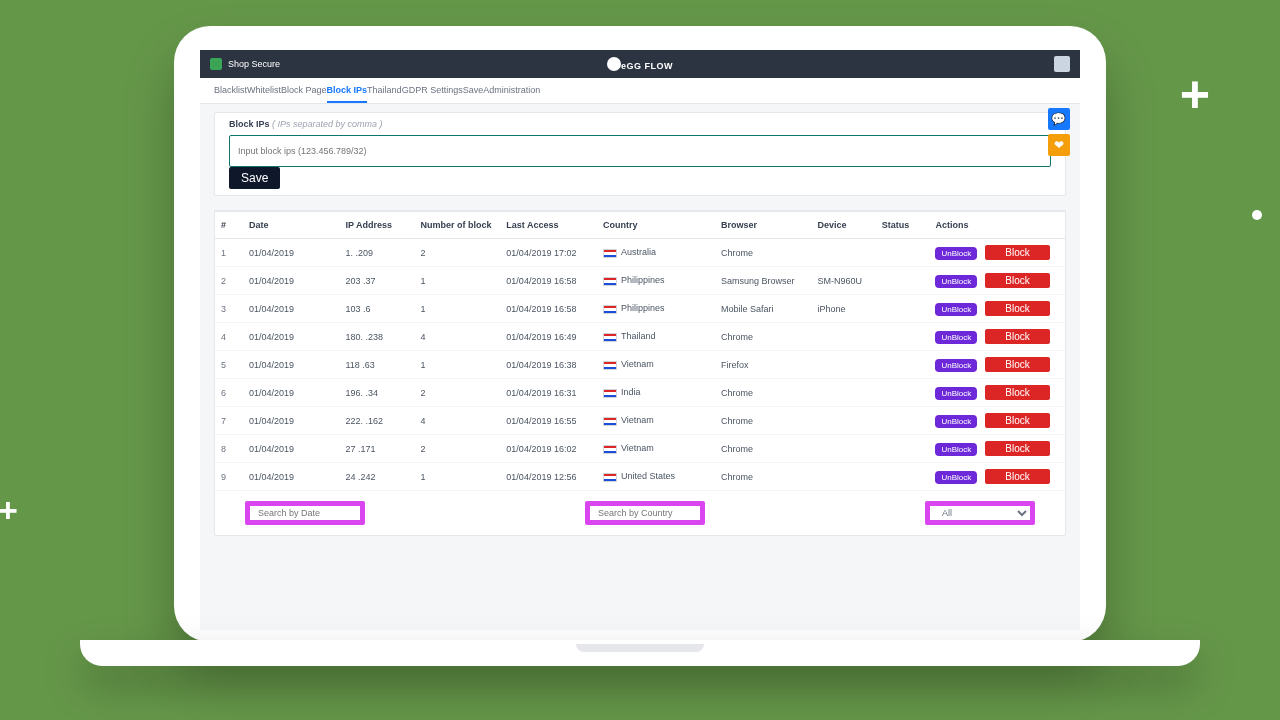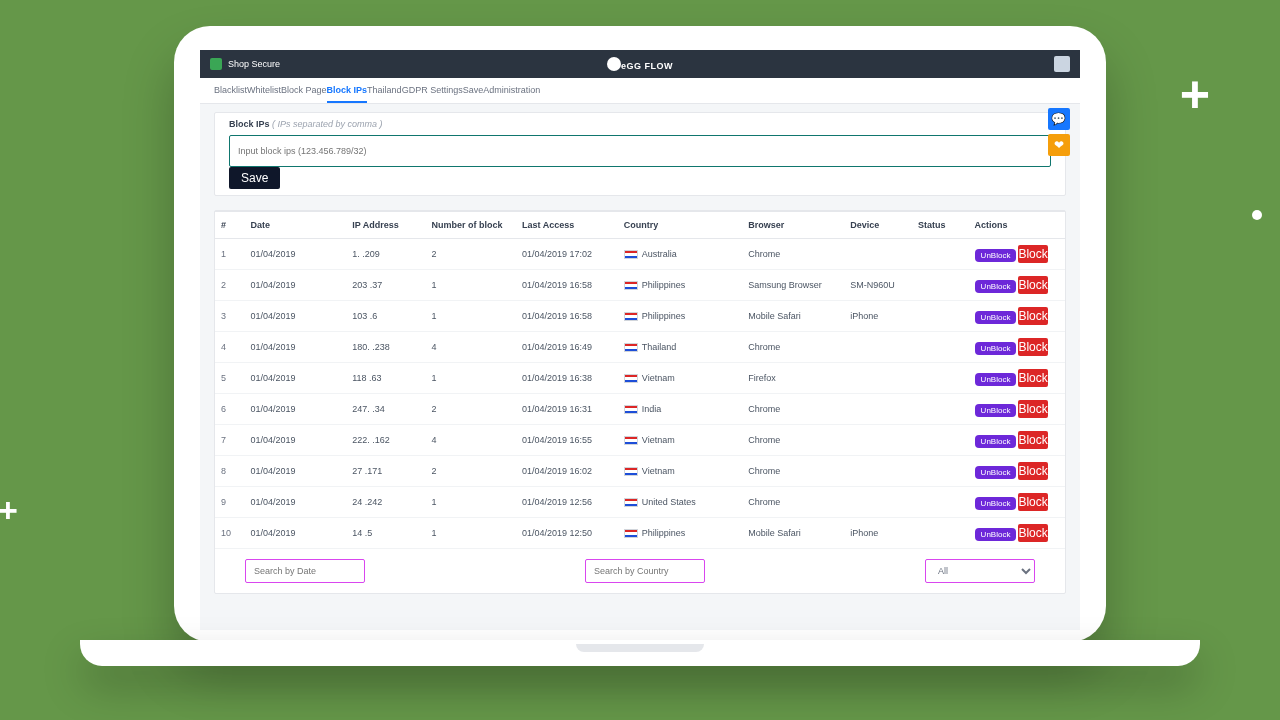--- a/index.html
+++ b/index.html
@@ -38,24 +38,24 @@
   .save-btn{height:22px;padding:0 12px;background:#0f172a;color:#fff;border:none;border-radius:2px;font-size:12px;cursor:pointer}
 
   .section-title{font-size:11px;color:#374151;padding:10px 14px 8px}
 
   table{width:100%;border-collapse:collapse;font-size:9px;color:#4b5563}
   thead th{text-align:left;font-weight:600;padding:8px 6px;border-top:1px solid #e5e7eb;border-bottom:1px solid #e5e7eb;color:#374151}
   tbody td{padding:6px 6px;border-bottom:1px solid #f1f3f5;white-space:nowrap}
   tbody td.idx{color:#6b7280}
   .flag{display:inline-block;width:14px;height:9px;vertical-align:middle;margin-right:4px;border:0.5px solid #d1d5db;background:linear-gradient(#dc2626 33%,#fff 33% 66%,#1d4ed8 66%)}
   .btn-un{background:#6d28d9;color:#fff;border:none;border-radius:4px;font-size:8px;padding:2px 6px;cursor:pointer}
-  .btn-bk{background:#dc2626;color:#fff;border:none;border-radius:2px;font-size:12px;padding:2px 0;cursor:pointer;margin-left:2px}
+  .btn-bk{background:#dc2626;color:#fff;border:none;border-radius:2px;font-size:10px;padding:2px 20px;cursor:pointer;margin-left:8px}
 
   .filters{display:flex;gap:220px;padding:10px 30px}
-  .filters input,.filters select{height:24px;border:1px solid #d946ef;border-radius:2px;font-size:9px;padding:0 8px;color:#6b7280;width:120px;background:#fff}
+  .filters input,.filters select{height:24px;border:5px solid #d946ef;border-radius:2px;font-size:9px;padding:0 8px;color:#6b7280;width:120px;background:#fff}
 
   
   .float-btn{position:absolute;right:10px;width:22px;height:22px;border-radius:2px;display:flex;align-items:center;justify-content:center;color:#fff;font-size:12px;cursor:pointer}
   .float-chat{top:58px;background:#1677ff}
   .float-heart{top:84px;background:#f59e0b}
 
   
   col.c0{width:26px}col.c1{width:90px}col.c2{width:70px}col.c3{width:80px}
   col.c4{width:90px}col.c5{width:110px}col.c6{width:90px}col.c7{width:60px}
   col.c8{width:50px}col.c9{width:80px}
@@ -187,21 +187,21 @@
                 <td>01/04/2019 16:38</td>
                 <td><span class="flag"></span>Vietnam</td>
                 <td>Firefox</td>
                 <td></td>
                 <td></td>
                 <td><button class="btn-un">UnBlock</button><button class="btn-bk">Block</button></td>
               </tr>
               <tr>
                 <td class="idx">6</td>
                 <td>01/04/2019</td>
-                <td>247.     .34</td>
+                <td>196.     .34</td>
                 <td>2</td>
                 <td>01/04/2019 16:31</td>
                 <td><span class="flag"></span>India</td>
                 <td>Chrome</td>
                 <td></td>
                 <td></td>
                 <td><button class="btn-un">UnBlock</button><button class="btn-bk">Block</button></td>
               </tr>
               <tr>
                 <td class="idx">7</td>
@@ -229,32 +229,20 @@
               </tr>
               <tr>
                 <td class="idx">9</td>
                 <td>01/04/2019</td>
                 <td>24     .242</td>
                 <td>1</td>
                 <td>01/04/2019 12:56</td>
                 <td><span class="flag"></span>United States</td>
                 <td>Chrome</td>
                 <td></td>
-                <td></td>
-                <td><button class="btn-un">UnBlock</button><button class="btn-bk">Block</button></td>
-              </tr>
-              <tr>
-                <td class="idx">10</td>
-                <td>01/04/2019</td>
-                <td>14     .5</td>
-                <td>1</td>
-                <td>01/04/2019 12:50</td>
-                <td><span class="flag"></span>Philippines</td>
-                <td>Mobile Safari</td>
-                <td>iPhone</td>
                 <td></td>
                 <td><button class="btn-un">UnBlock</button><button class="btn-bk">Block</button></td>
               </tr>
             </tbody>
         </table>
         <div class="filters">
           <input placeholder="Search by Date" style="">
           <input placeholder="Search by Country" style="">
           <select>
             <option>All</option>

